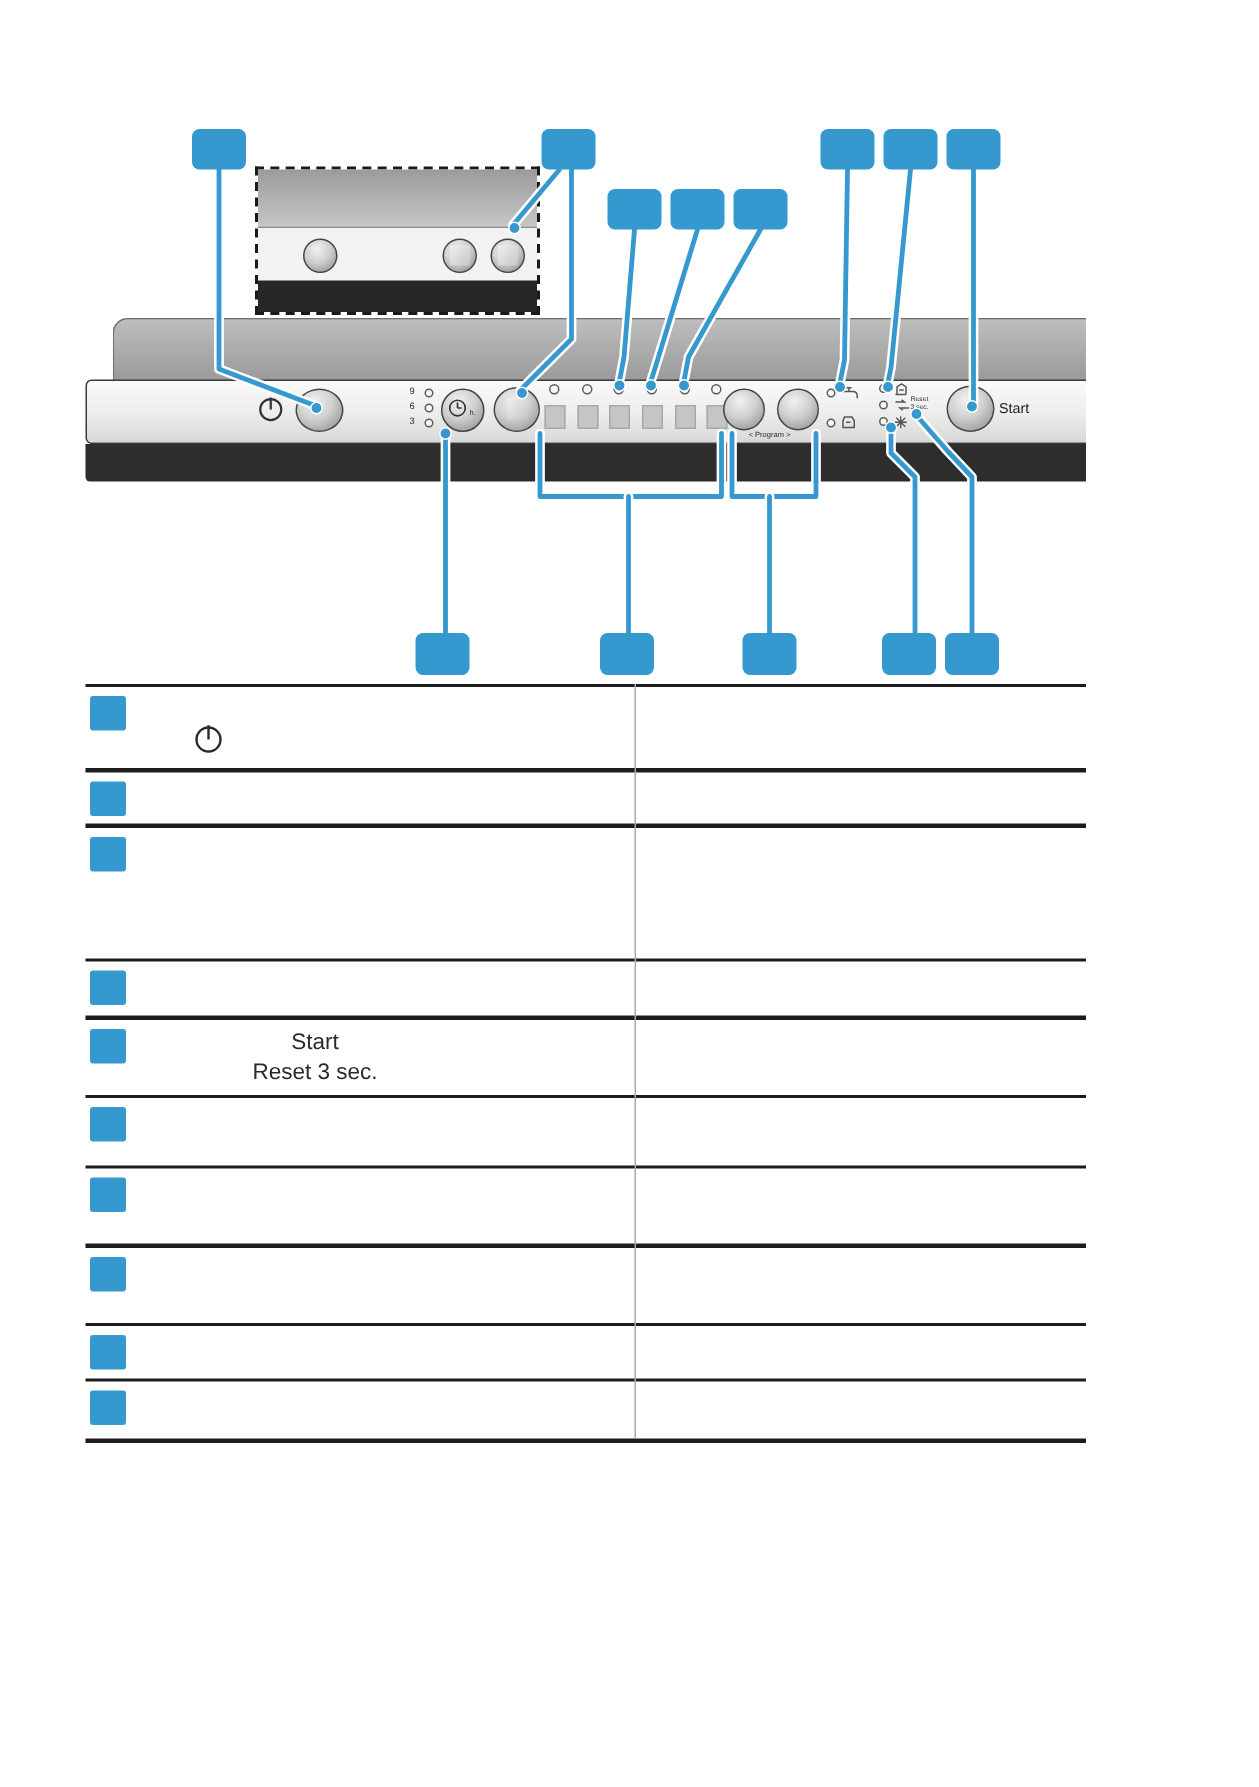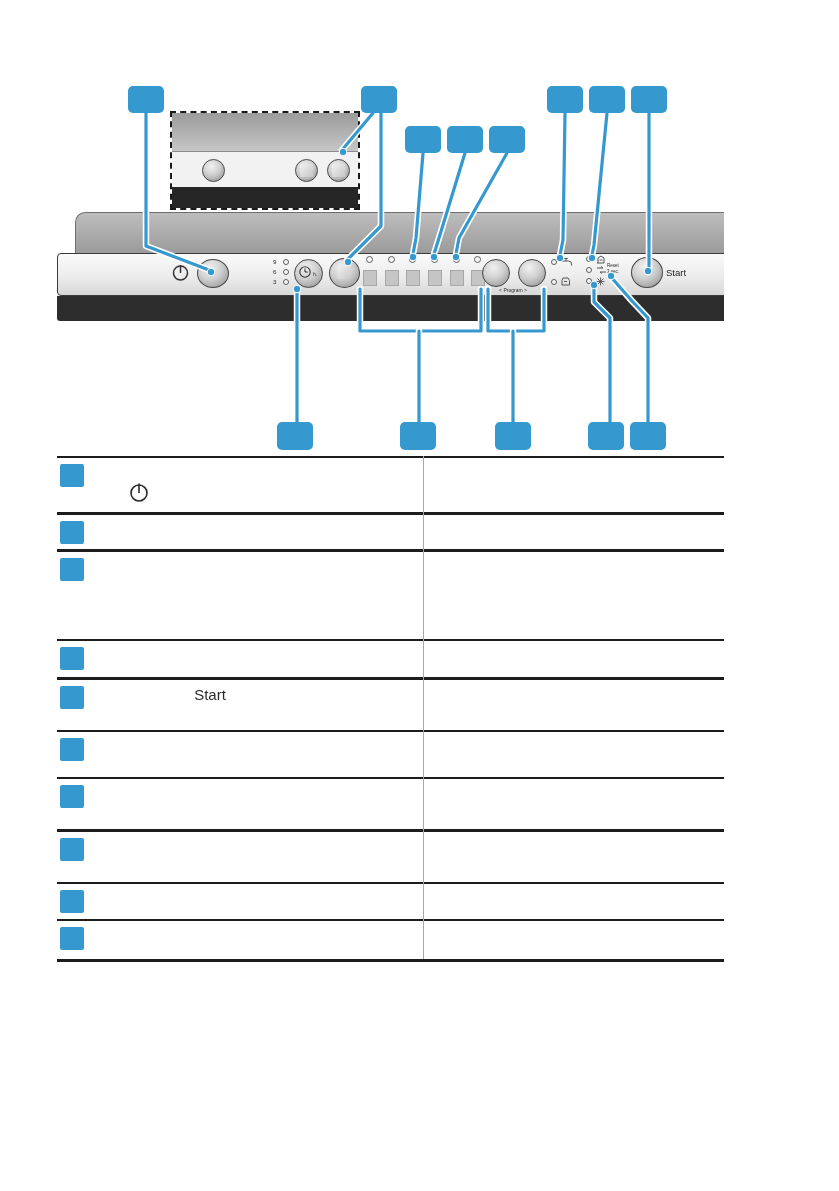--- a/index.html
+++ b/index.html
@@ -238,20 +238,21 @@
       <div class="legend-row" style="top: 102px; height: 87px;">
         <div class="marker" style="top: 6px;"></div>
       </div>
       <div class="legend-row" style="top: 190.5px; height: 36.5px;">
         <div class="marker" style="top: 6px;"></div>
       </div>
       <div class="legend-row" style="top: 229.5px; height: 50.5px;">
         <div class="marker" style="top: 6px;"></div>
         <div class="legend-text" style="top: 5px;">
           <div>Start</div>
+          <div>Reset 3 sec.</div>
         </div>
       </div>
       <div class="legend-row" style="top: 281.5px; height: 45.5px;">
         <div class="marker" style="top: 6px;"></div>
       </div>
       <div class="legend-row" style="top: 328.5px; height: 50.5px;">
         <div class="marker" style="top: 6px;"></div>
       </div>
       <div class="legend-row" style="top: 381.5px; height: 50.5px;">
         <div class="marker" style="top: 6px;"></div>

